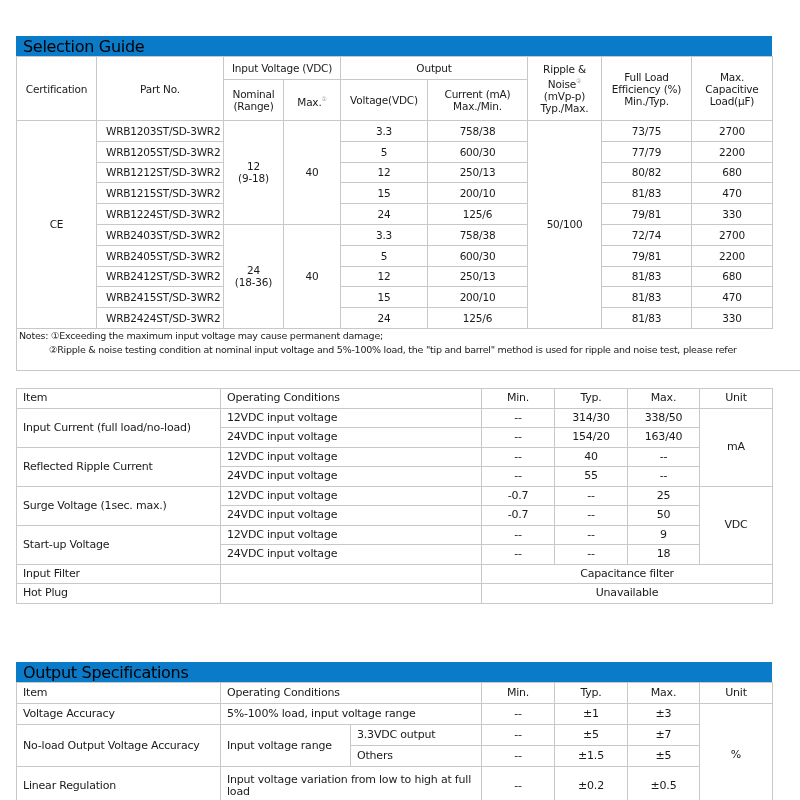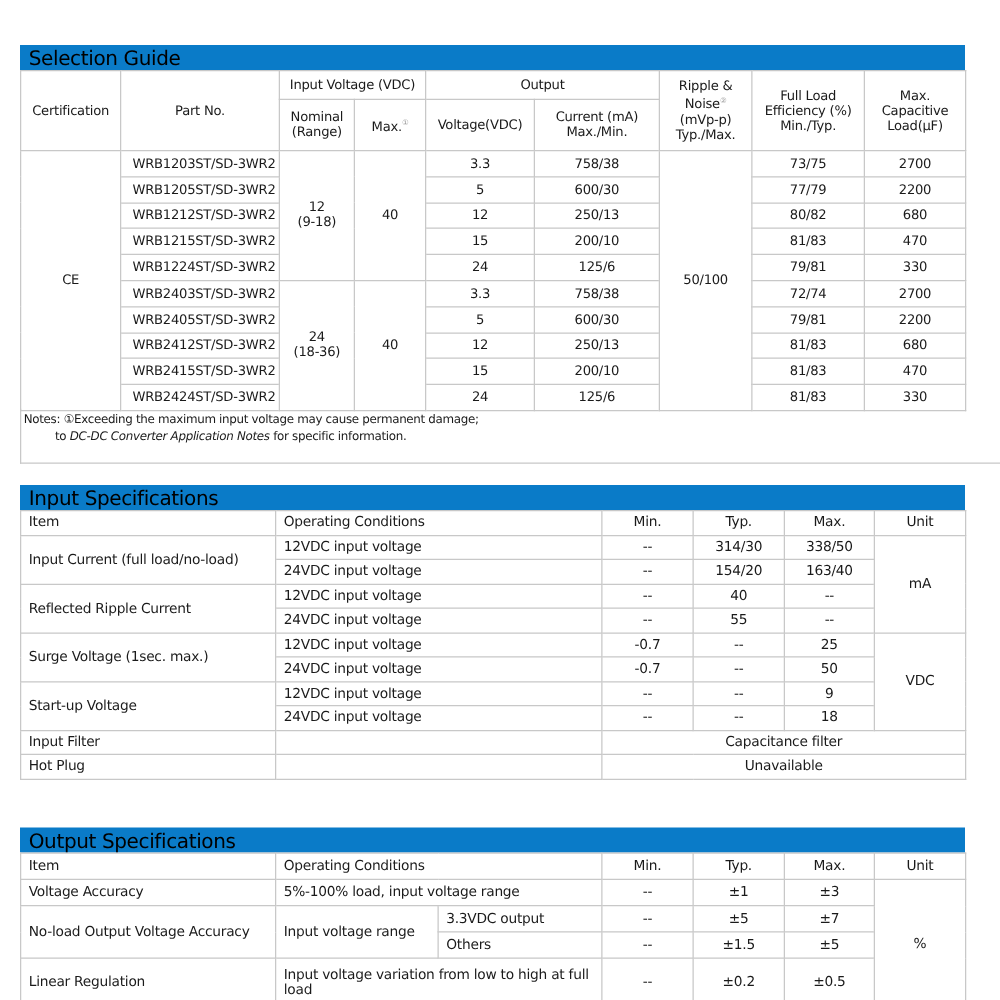--- a/index.html
+++ b/index.html
@@ -137,25 +137,24 @@
           <td>125/6</td>
           <td>81/83</td>
           <td>330</td>
         </tr>
       </tbody>
   </table>
 </div>
 
 <div class="notes">
   <div><span>Notes:</span> <span>①Exceeding the maximum input voltage may cause permanent damage;</span></div>
-  <div class="ind2"><span>to </span><i>DC-DC Converter Application Notes</i><span> for specific information.</span></div>
+  <div class="ind">②Ripple &amp; noise testing condition at nominal input voltage and 5%-100% load, the "tip and barrel" method is used for ripple and noise test, please refer</div>
 </div>
 
 <div class="section" style="top:388px;">
-  <div class="section-title" style="width:749px;">Input Specifications</div>
   <table class="spec" style="width:756px;">
     <colgroup>
       <col style="width:204px">
         <col style="width:261px">
         <col style="width:73px">
         <col style="width:73px">
         <col style="width:72px">
         <col style="width:73px">
     </colgroup>
     <tbody>

